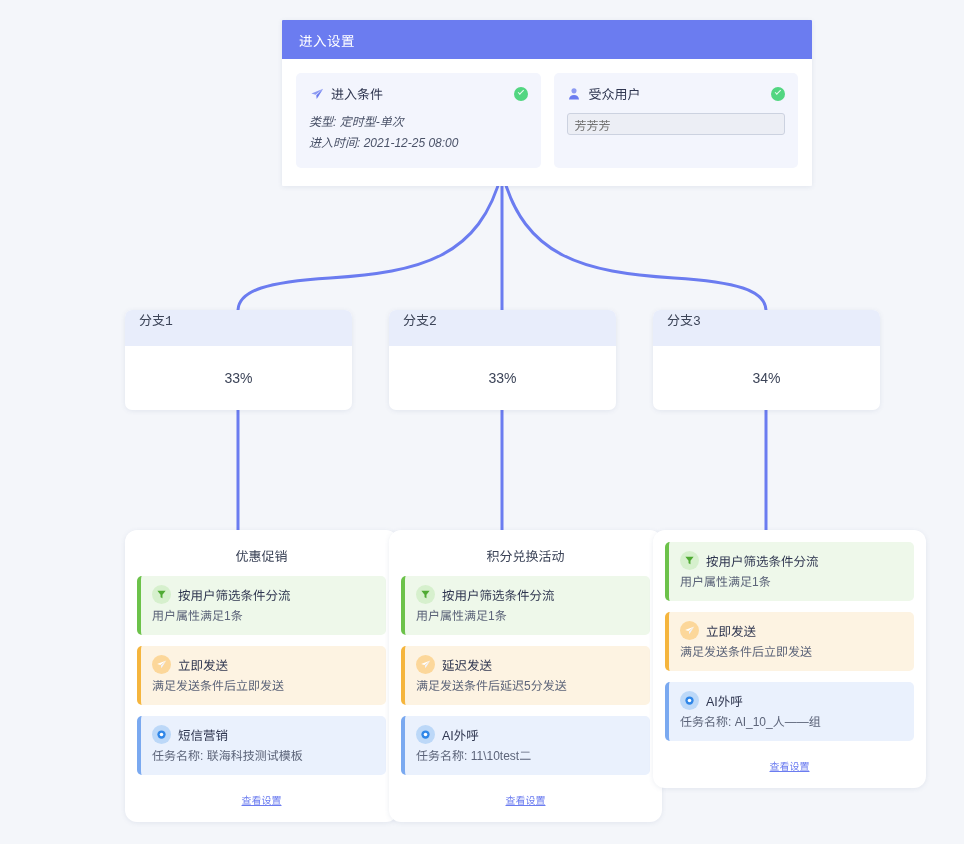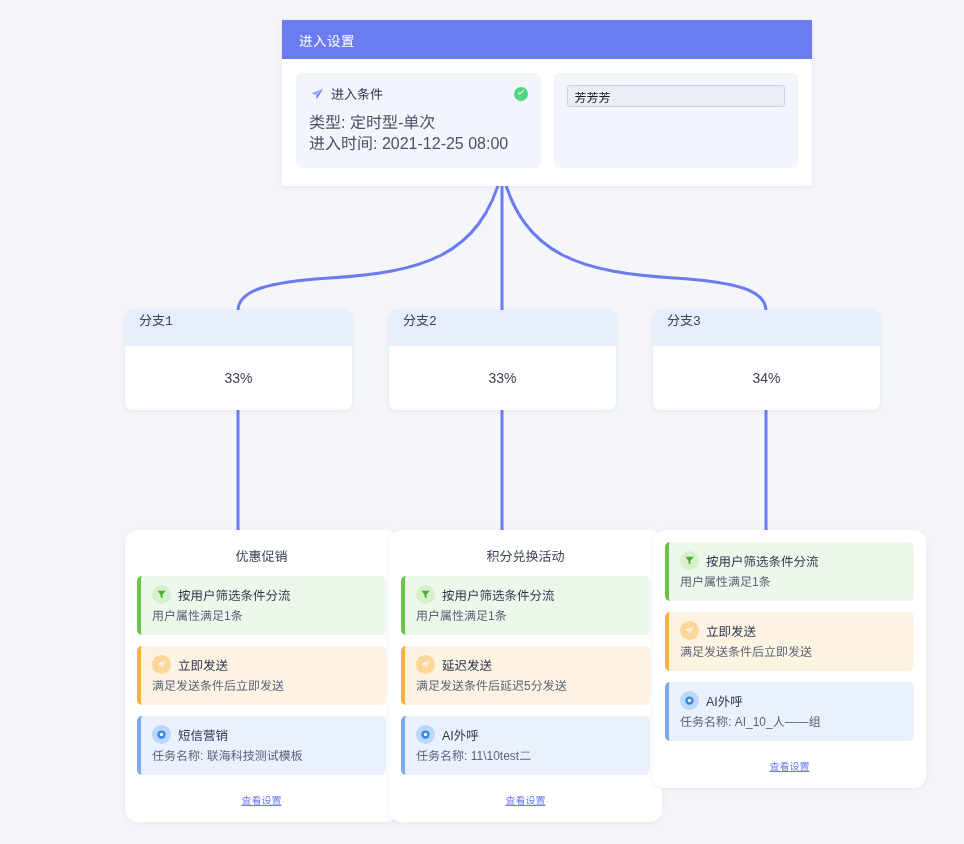--- a/index.html
+++ b/index.html
@@ -62,34 +62,35 @@
   .sub-panel-head {
     display: flex; align-items: center;
     justify-content: space-between;
     margin-bottom: 9px;
   }
   .sub-panel-title {
     display: flex; align-items: center; gap: 7px;
     font-size: 13px; color: #2f3650;
   }
   .sub-line {
-    font-size: 16px; color: #4a5268;
+    font-size: 12px; color: #4a5268;
     line-height: 21px;
     white-space: nowrap;
+    font-style: italic;
   }
   .sub-line .lbl { color: #4a5268; }
   .audience-input {
     width: 100%;
     height: 22px;
     background: #eceef5;
     border: 1px solid #ccd2e0;
     border-radius: 3px;
     font-family: inherit;
     font-size: 12px;
-    color: #0f172a;
+    color: #737373;
     padding: 0 7px;
     margin-top: 1px;
   }
 
   
   .check-badge {
     width: 14px; height: 14px; flex: 0 0 14px;
     border-radius: 50%;
     background: #52d681;
     position: relative;
@@ -242,20 +243,32 @@
           <span class="lbl">类型:</span>
           <span>定时型-单次</span>
         </div>
         <div class="sub-line">
           <span class="lbl">进入时间:</span>
           <span>2021-12-25 08:00</span>
         </div>
       </div>
 
       <div class="sub-panel">
+        <div class="sub-panel-head">
+          <div class="sub-panel-title">
+            <span class="plain-ico">
+              <svg width="14" height="14" viewBox="0 0 16 16">
+                <circle cx="8" cy="4.4" r="2.9" fill="#8d9bf2"></circle>
+                <path d="M2.2 14.2 C2.6 10.6 5 9 8 9 C11 9 13.4 10.6 13.8 14.2 Z" fill="#6b7cf0"></path>
+              </svg>
+            </span>
+            <span>受众用户</span>
+          </div>
+          <span class="check-badge"></span>
+        </div>
         <input class="audience-input" type="text" readonly="" value="芳芳芳" style="">
       </div>
 
     </div>
   </div>
 
   <div class="branch-node" style="left:125px;">
     <div class="branch-header">
       <span>分支1</span>
     </div>

